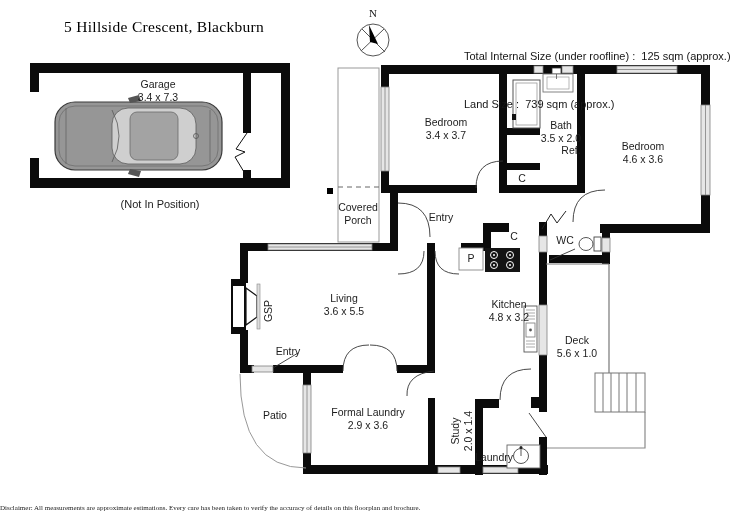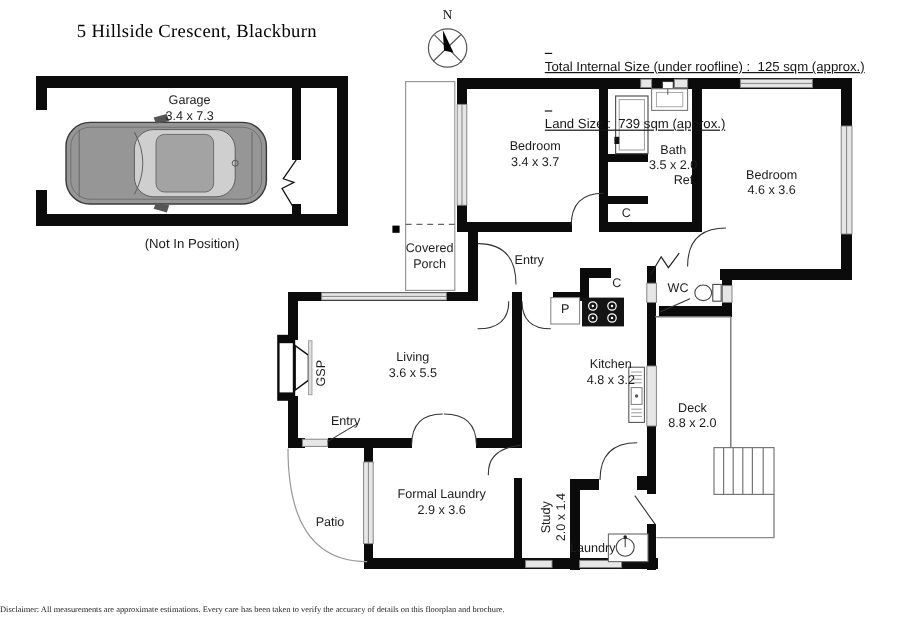--- a/index.html
+++ b/index.html
@@ -8,22 +8,22 @@
   #plan-svg{position:absolute;left:0;top:0;}
   .lbl{position:absolute;transform:translateX(-50%);text-align:center;
        font-size:10.5px;line-height:13px;color:#1c1c1c;white-space:nowrap;}
   .lbl .nm,.lbl .dm{display:block;}
   .rot{white-space:nowrap;}
   #lbl-gsp,#lbl-study{transform:translate(-50%,-50%) rotate(-90deg);}
   #title{position:absolute;left:64px;top:18px;font-family:"Liberation Serif",serif;
          font-size:15.5px;color:#000;letter-spacing:.3px;}
   #compass-n{position:absolute;left:373px;top:7px;transform:translateX(-50%);
          font-family:"Liberation Serif",serif;font-size:11px;color:#111;}
-  #size-info{position:absolute;left:454px;top:16px;font-size:11px;line-height:16px;
-         color:#161616;white-space:pre;text-decoration:underline;}
+  #size-info{position:absolute;left:464px;top:16px;font-size:11px;line-height:16px;
+         color:#161616;white-space:pre;}
   #lbl-porch{white-space:normal;width:56px;}
   #disclaimer{position:absolute;left:0;top:504px;width:750px;text-align:left;
          font-family:"Liberation Serif",serif;font-size:7px;color:#222;}
   #lbl-garage-note{font-size:11px;}
 </style>
 </head>
 <body>
 
 <div id="stage">
 
@@ -248,24 +248,24 @@
   <span class="dm">3.6 x 5.5</span>
 </div>
 <div class="lbl" style="left:473px;top:298px;margin-left:36px;">
   <span class="nm">Kitchen</span>
   <span class="dm">4.8 x 3.2</span>
 </div>
 <div class="lbl" style="left:471px;top:252px;">P</div>
 <div class="lbl rot" id="lbl-gsp" style="left:268px;top:311px;">GSP</div>
 <div class="lbl" style="left:577px;top:334px;">
   <span class="nm">Deck</span>
-  <span class="dm">8.8 x 2.0</span>
+  <span class="dm">5.6 x 1.0</span>
 </div>
 <div class="lbl" style="left:288px;top:345px;">Entry</div>
-<div class="lbl" style="left:275px;top:409px;margin-top:20px;">Patio</div>
+<div class="lbl" style="left:275px;top:409px;">Patio</div>
 <div class="lbl" style="left:368px;top:406px;">
   <span class="nm">Formal Laundry</span>
   <span class="dm">2.9 x 3.6</span>
 </div>
 <div class="lbl rot" id="lbl-study" style="left:462px;top:431px;">
   <span class="nm">Study</span>
   <span class="dm">2.0 x 1.4</span>
 </div>
 <div class="lbl" style="left:494px;top:421px;margin-top:30px;">Laundry</div>
 

